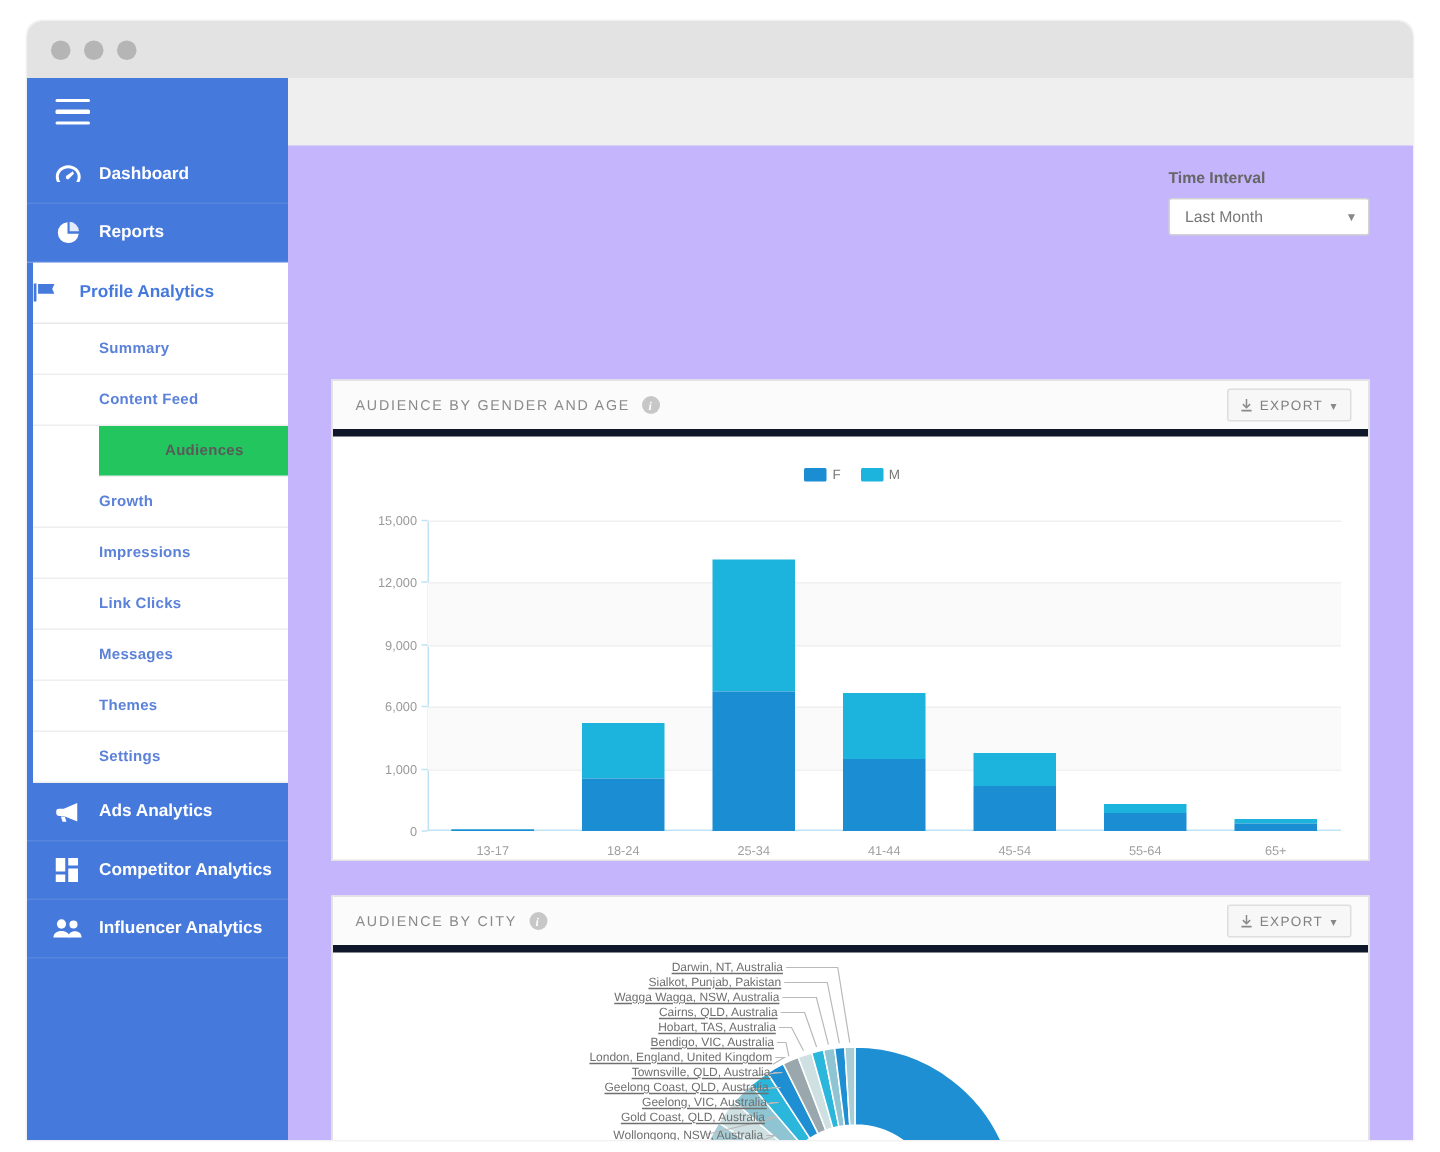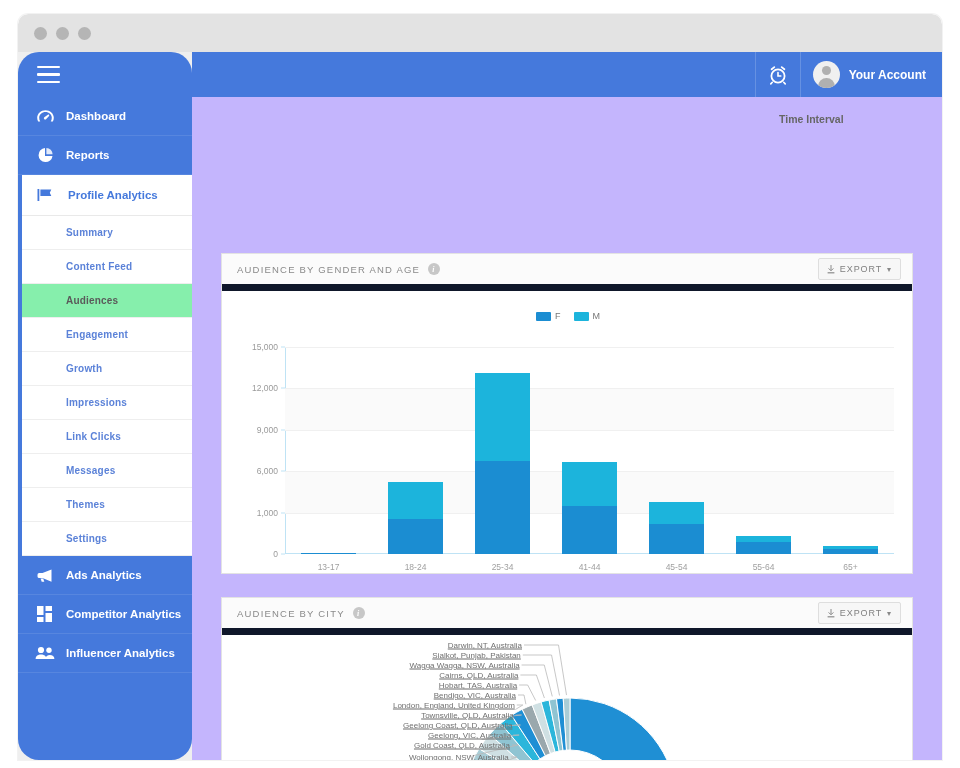--- a/index.html
+++ b/index.html
@@ -44,21 +44,20 @@
   }
 
   
   #sidebar {
     position: absolute;
     left: 0; top: 0;
     width: 174px;
     height: 708px;
     background: #4579dc;
     overflow: hidden;
-    border-radius: 21px;
   }
   #hamburger {
     height: 45px;
     display: flex;
     flex-direction: column;
     justify-content: center;
     padding-left: 19px;
   }
   #hamburger span {
     display: block;
@@ -87,21 +86,20 @@
 
   
   #profile-group {
     background: #ffffff;
     border-left: 4px solid #4579dc;
   }
   #profile-head {
     height: 41px;
     display: flex;
     align-items: center;
-    padding-left: 15px;
     color: #4579dc;
     font-size: 11.5px;
     font-weight: bold;
     cursor: pointer;
     border-bottom: 1px solid #e9e9e9;
   }
   #profile-head .ico { width: 22px; margin-right: 9px; display:flex; align-items:center; }
   .nav-sub {
     height: 34px;
     display: flex;
@@ -109,22 +107,23 @@
     padding-left: 44px;
     font-size: 10px;
     color: #5b82d8;
     font-weight: bold;
     letter-spacing: .2px;
     cursor: pointer;
     border-bottom: 1px solid #eeeeee;
     background: #ffffff;
   }
   .nav-sub.active {
-    background: #86efac;
+    background: #22c55e;
     color: #5a5a5a;
+    margin-left: 44px;
   }
 
   
   #topbar {
     position: absolute;
     left: 174px; top: 0;
     width: 750px; height: 45px;
     background: #4579dc;
     display: flex;
     justify-content: flex-end;
@@ -205,21 +204,21 @@
     width: 692px;
     background: #ffffff;
     border: 1px solid #e3e3e3;
   }
   #panel-gender { top: 156px; height: 321px; }
   #panel-city   { top: 500px; height: 208px; border-bottom: none; }
 
   .panel-head {
     height: 37px;
     background: #fbfbfb;
-    border-bottom: 7px solid #0f172a;
+    border-bottom: 5px solid #0f172a;
     display: flex;
     align-items: center;
     padding: 0 11px 0 15px;
     justify-content: space-between;
   }
   .panel-title {
     font-size: 9.5px;
     letter-spacing: 1.2px;
     color: #8a8a8a;
     font-weight: normal;
@@ -384,23 +383,20 @@
         <div class="nav-sub">
           <span>Summary</span>
         </div>
         <div class="nav-sub">
           <span>Content Feed</span>
         </div>
         <div class="nav-sub active">
           <span>Audiences</span>
         </div>
         <div class="nav-sub">
-          <span>Engagement</span>
-        </div>
-        <div class="nav-sub">
           <span>Growth</span>
         </div>
         <div class="nav-sub">
           <span>Impressions</span>
         </div>
         <div class="nav-sub">
           <span>Link Clicks</span>
         </div>
         <div class="nav-sub">
           <span>Messages</span>
@@ -441,39 +437,29 @@
             <circle cx="6" cy="4" r="3.1" fill="#fff"></circle>
             <circle cx="14" cy="4.3" r="2.7" fill="#fff"></circle>
             <path d="M0.6 13c0-2.9 2.4-4.4 5.4-4.4S11.4 10.1 11.4 13z" fill="#fff"></path>
             <path d="M10.5 13c0-2.6 1.9-4.1 4.4-4.1S19.4 10.4 19.4 13z" fill="#fff"></path>
           </svg>
         </span>
         <span>Influencer Analytics</span>
       </div>
     </nav>
 
-    <header id="topbar">
-      <div id="alarm-btn">
-        <svg width="20" height="20" viewBox="0 0 20 20">
-          <circle cx="10" cy="11" r="6.6" fill="none" stroke="#fff" stroke-width="1.8"></circle>
-          <path d="M10 7.6V11h2.8" fill="none" stroke="#fff" stroke-width="1.6" stroke-linecap="round"></path>
-          <path d="M3.6 4.3 6.3 2.1M16.4 4.3 13.7 2.1" stroke="#fff" stroke-width="1.8" stroke-linecap="round"></path>
-          <path d="M4.3 17.3 2.8 18.9M15.7 17.3l1.5 1.6" stroke="#fff" stroke-width="1.6" stroke-linecap="round"></path>
-        </svg>
-      </div>
-      <div id="account">
-        <span id="avatar"></span>
-        <span id="account-name">Your Account</span>
-      </div>
-    </header>
 
     <main id="content">
 
       <div id="time-interval">
         <div class="label">Time Interval</div>
+        <div id="ti-select">
+          <span>Last Month</span>
+          <span class="caret">▼</span>
+        </div>
       </div>
 
       <section class="panel" id="panel-gender">
         <div class="panel-head">
           <div class="panel-title">
             <span>AUDIENCE BY GENDER AND AGE</span>
             <span class="info-icon">i</span>
           </div>
           <div class="export-btn">
             <svg width="8" height="9" viewBox="0 0 8 9">

